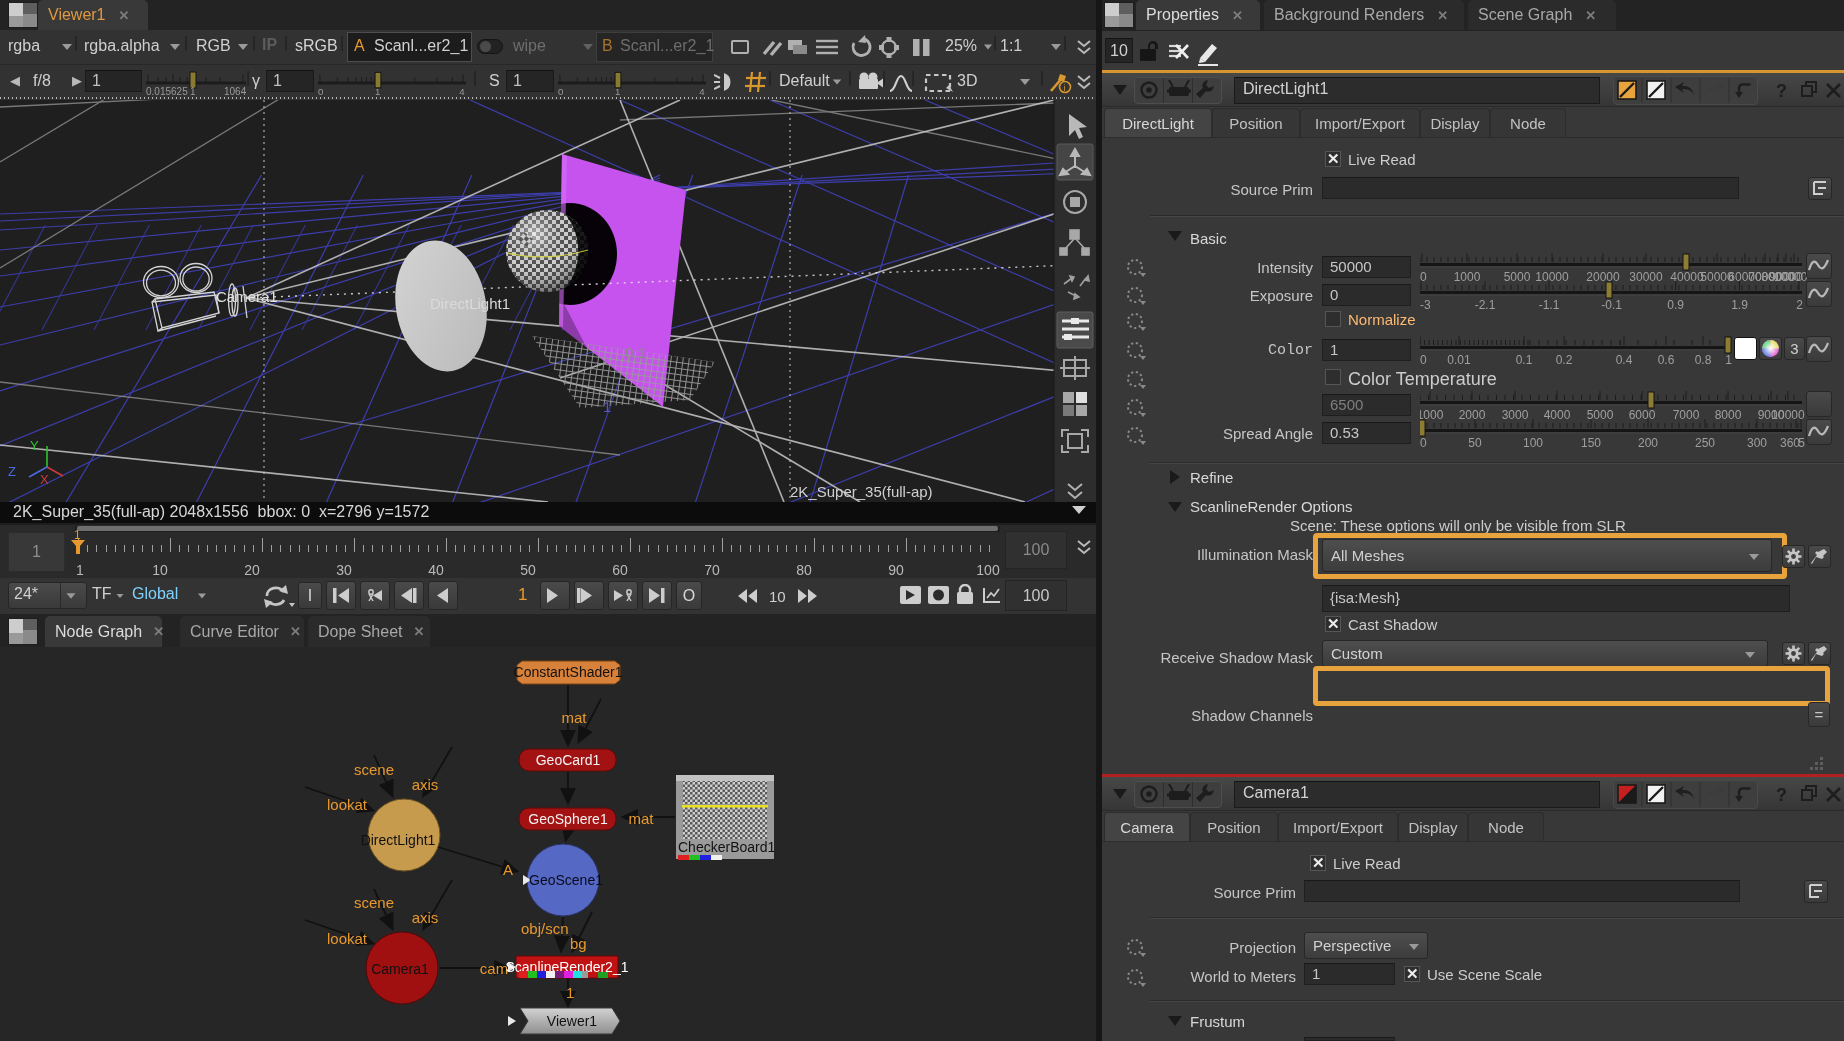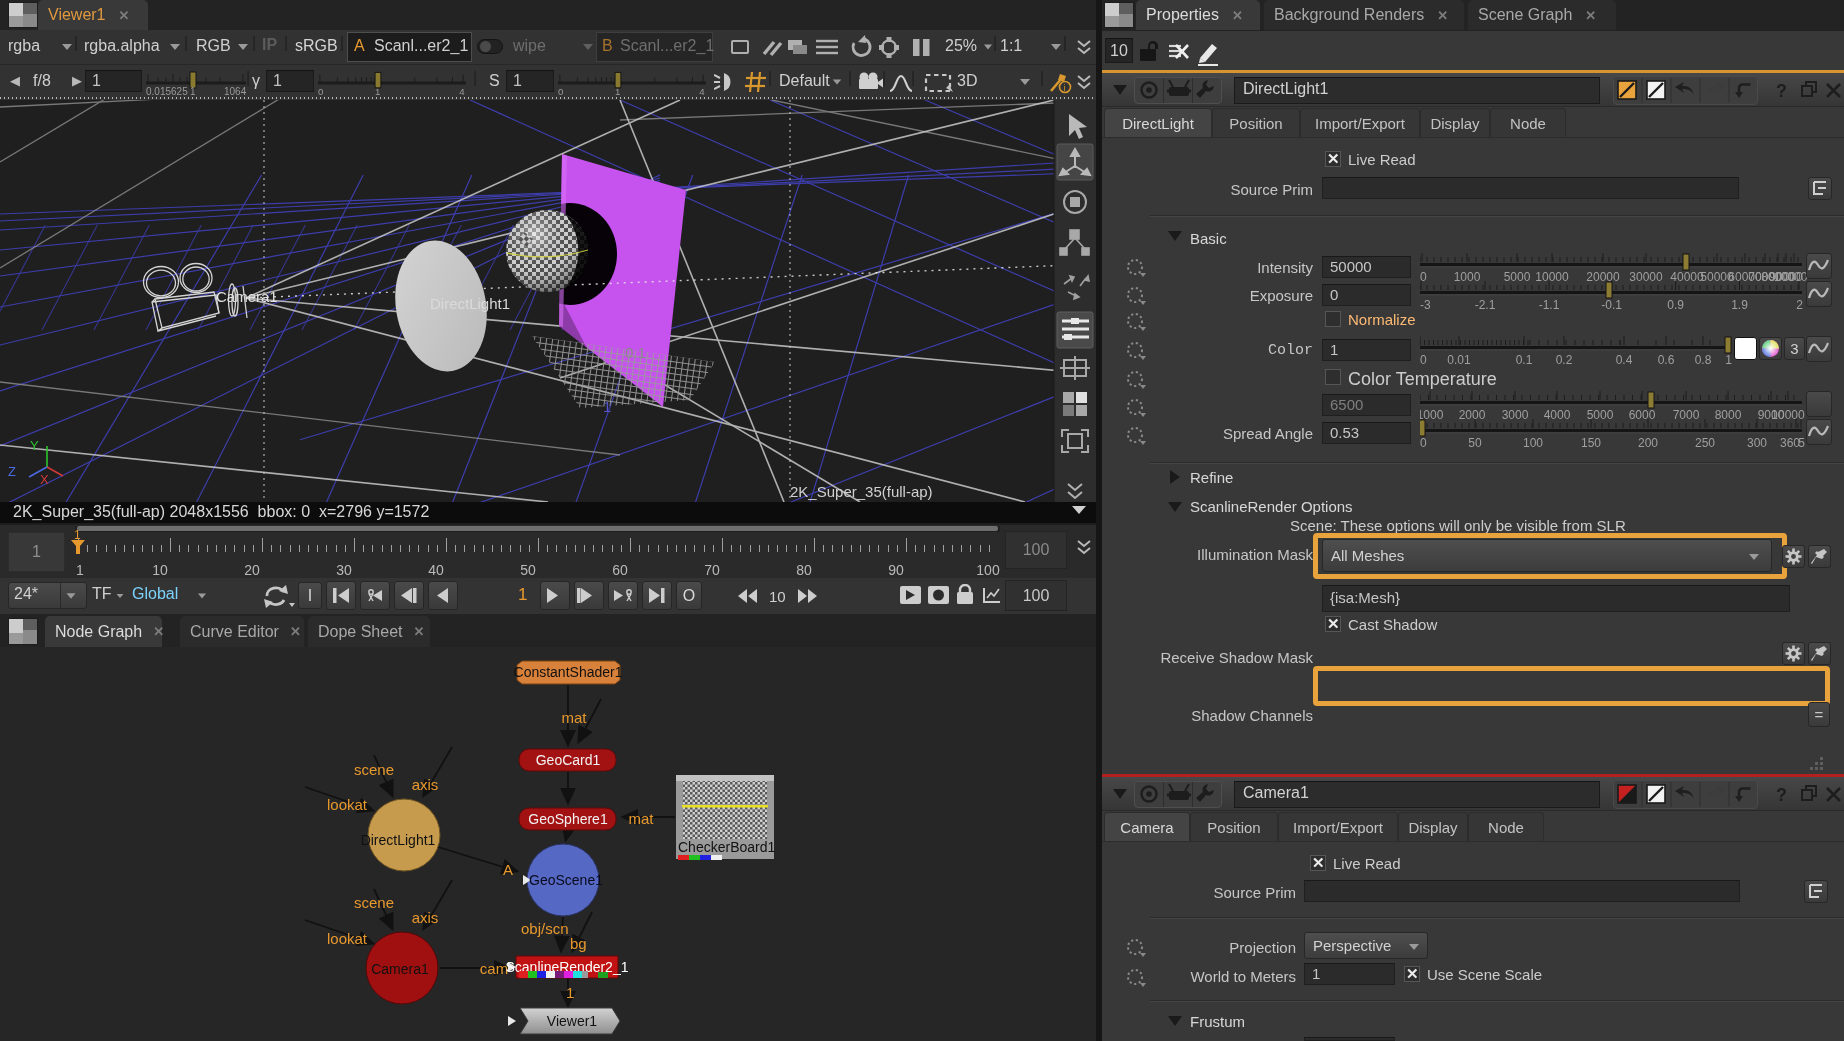--- a/index.html
+++ b/index.html
@@ -1247,20 +1247,21 @@
         </g>
       </svg>
     <div class="sqbtn" style="left:706px;top:545px;width:23px;"></div>
     <svg class="abs" style="left:706px;top:545px;" width="23" height="23" viewBox="0 0 23 23">
         <path d="M 16 4 l 3 3 l -4 4 l 1 1 l -2 2 l -6 -2 l -4 7 l -1 -1 l 6 -8 l -2 -2 l 2 -2 l 1 1 z" fill="#c6c6c6"></path>
       </svg>
     <div class="pfield" style="left:220px;top:585px;width:468px;height:27px;padding-top:3px;">{isa:Mesh}</div>
     <div class="chk on" style="left:223px;top:616px;"></div>
     <span class="abs" style="left:246px;top:616px;font-size:15px;color:#cccccc;">Cast Shadow</span>
     <span class="plabel" style="left:21px;top:649px;">Receive Shadow Mask</span>
+    <div class="dd" style="left:220px;top:640px;width:446px;height:27px;line-height:18px;">Custom<span class="ddarrow" style="position:absolute;right:12px;top:11px;"></span></div>
     <div class="sqbtn" style="left:680px;top:642px;width:23px;"></div>
     <svg class="abs" style="left:680px;top:642px;" width="23" height="23" viewBox="0 0 23 23">
         <g fill="#c6c6c6">
           <circle cx="11.5" cy="11.5" r="5.2"></circle>
           <g stroke="#c6c6c6" stroke-width="2.6">
             <line x1="11.5" y1="3.5" x2="11.5" y2="19.5"></line>
             <line x1="3.5" y1="11.5" x2="19.5" y2="11.5"></line>
             <line x1="5.8" y1="5.8" x2="17.2" y2="17.2"></line>
             <line x1="17.2" y1="5.8" x2="5.8" y2="17.2"></line>
           </g>

